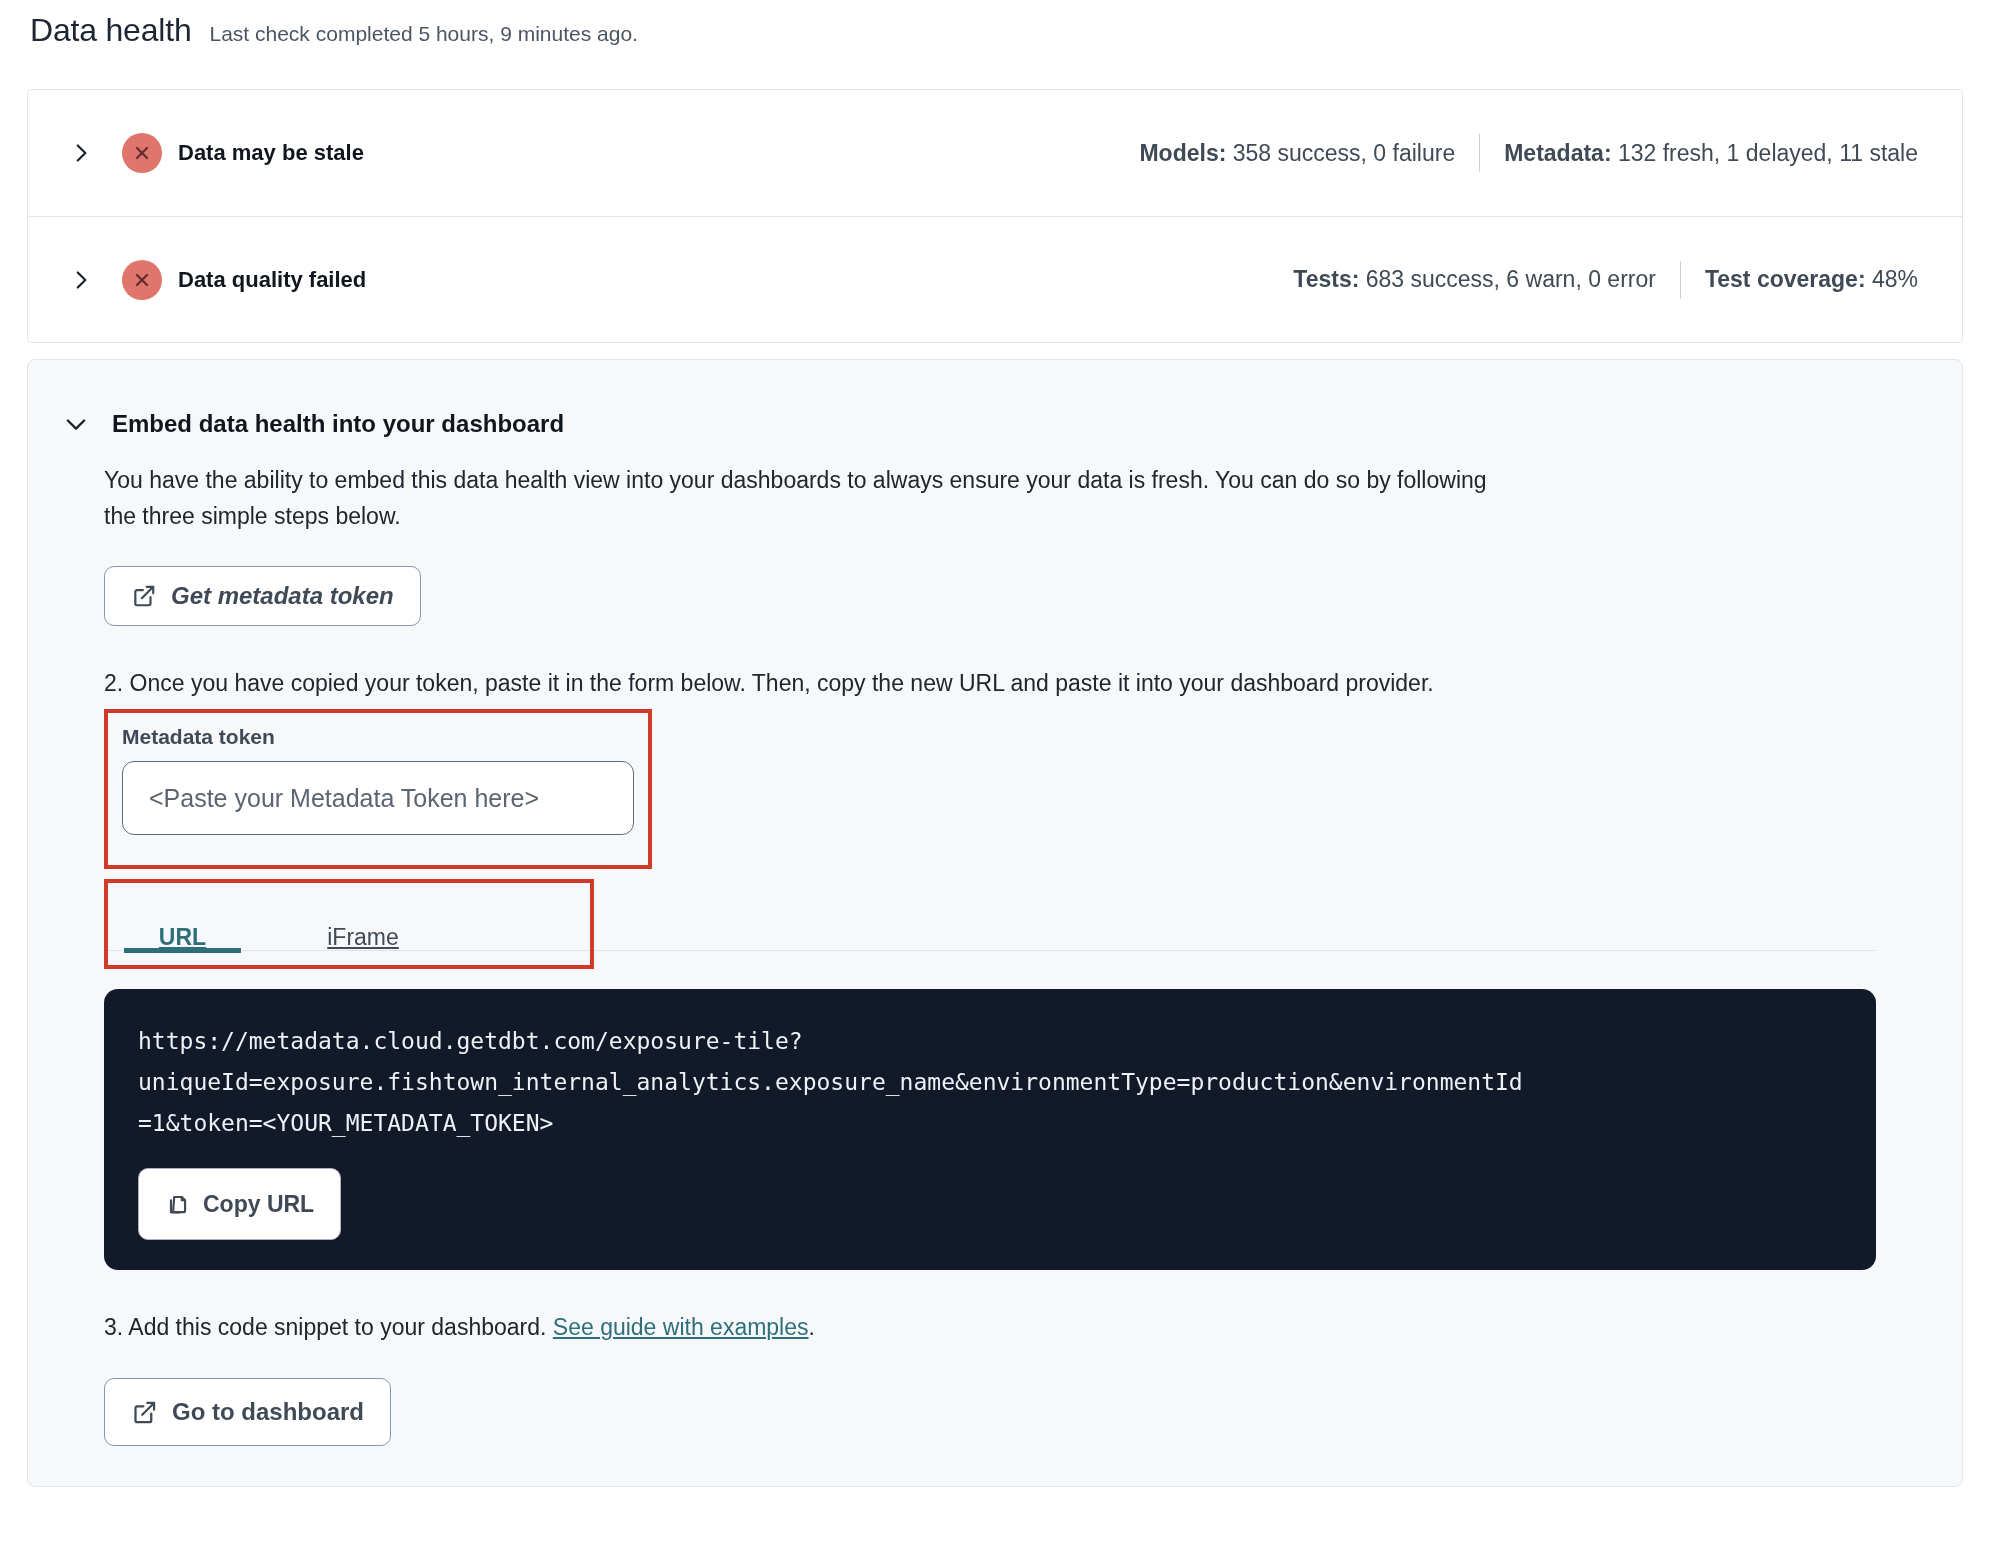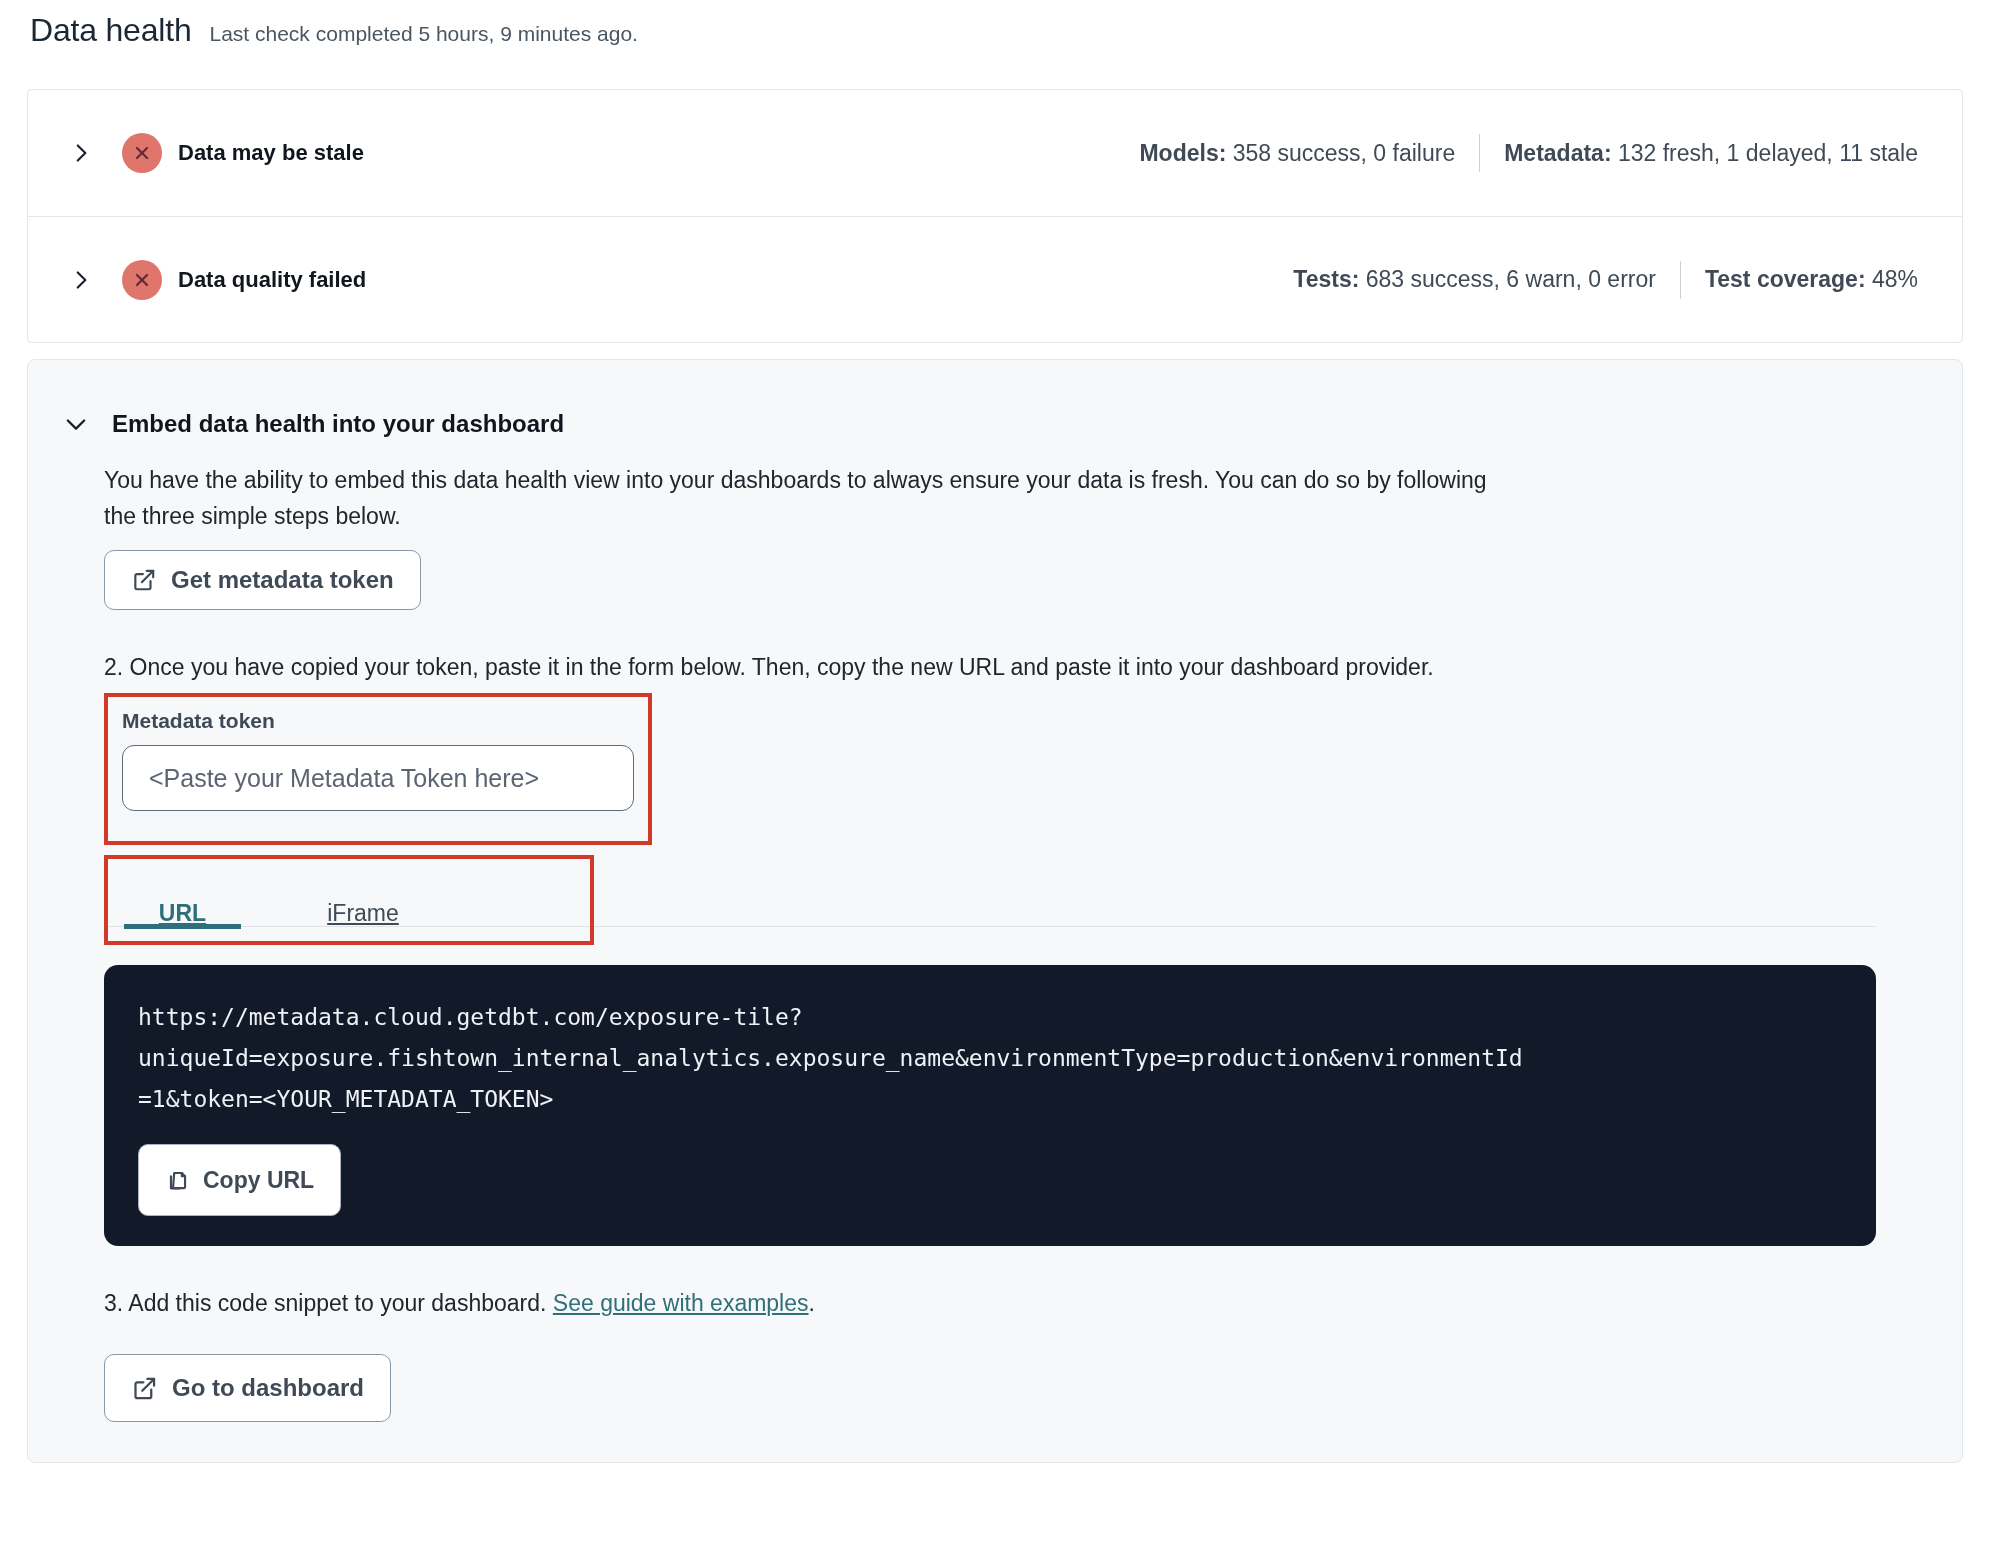--- a/index.html
+++ b/index.html
@@ -36,30 +36,30 @@
   .step-text { font-size:23px; color:#20262e; }
   .step-1 { margin-top:40px; }
   .step-2 { margin-top:44px; }
   .step-3 { margin-top:44px; }
   .step-link { color:#2e6f7a; text-decoration:underline; cursor:pointer; }
 
   .btn { display:inline-flex; align-items:center; gap:14px; background:#ffffff;
     border:1px solid #8a97a4; border-radius:10px; padding:0 26px; height:60px;
     font-size:24px; font-weight:700; color:#3f4a56; cursor:pointer;
     font-family:"Liberation Sans", sans-serif; }
-  .btn-step1 { margin-top:16px; }
+  .btn-step1 { margin-top:32px;font-style:italic; }
   .btn-step3 { margin-top:37px; height:68px; }
 
   
   .annotation { border:4px solid #cf3b28; pointer-events:none; }
 
   .token-box { margin-top:12px; width:548px; padding:12px 18px 30px 14px; }
   .token-box * { pointer-events:auto; }
   .token-label { font-size:21px; font-weight:700; color:#3f4a56; display:block; }
-  .token-input { margin-top:12px; width:512px; height:66px; border:1px solid #5f6b78;
+  .token-input { margin-top:12px; width:512px; height:74px; border:1px solid #5f6b78;
     border-radius:12px; background:#fff; padding:0 26px; font-size:25px; color:#222a33;
     font-family:"Liberation Sans", sans-serif; outline:none; }
   .token-input::placeholder { color:#5b6572; opacity:1; }
 
   .tabs-zone { margin-top:10px; position:relative; width:1772px; height:90px; }
   .tabs-baseline { position:absolute; left:0; right:0; top:71px; height:1px; background:#e0e4e8; }
   .tabs-annotation { position:absolute; left:0; top:0; width:490px; height:90px; }
   .tabs-row { position:absolute; left:0; top:0; height:72px; display:flex; align-items:center; padding-left:20px; }
   .tab { font-size:23px; color:#3f4a56; text-align:center; cursor:pointer; position:relative;
     height:72px; display:flex; align-items:flex-end; justify-content:center;text-decoration:underline; }

